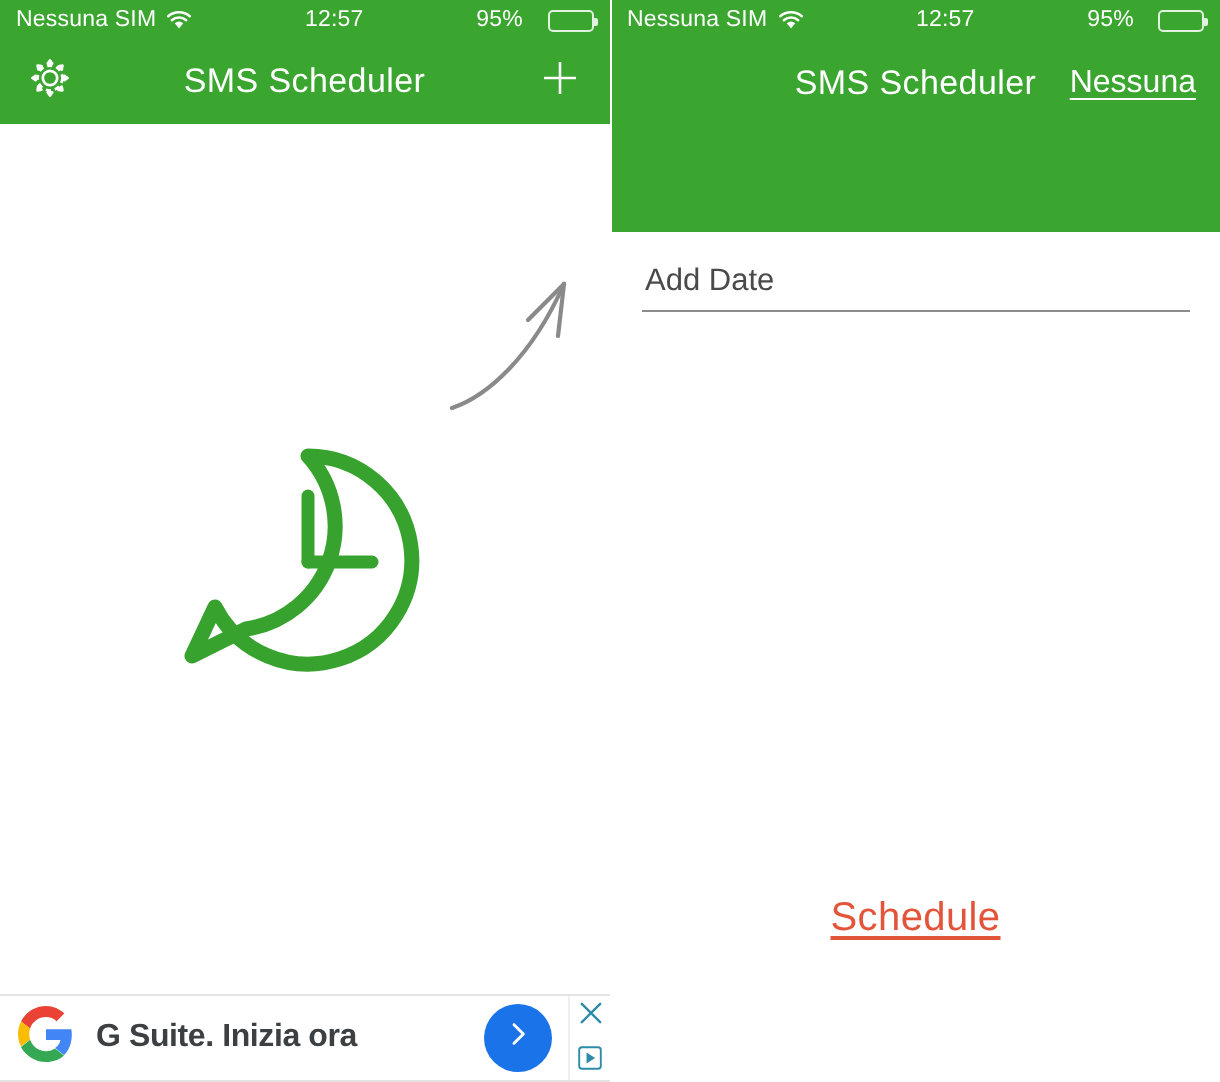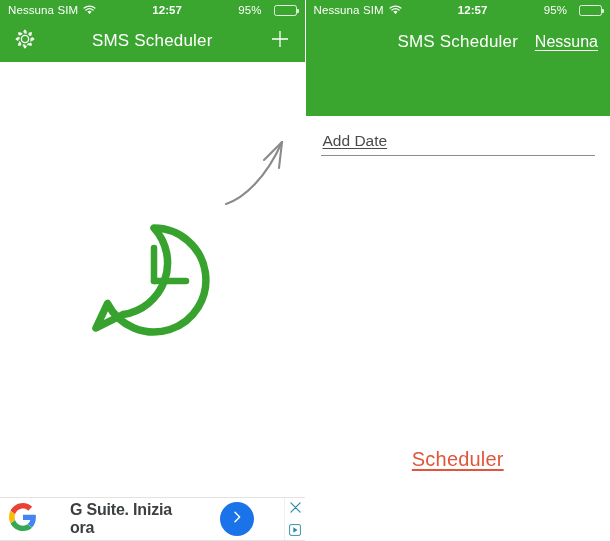--- a/index.html
+++ b/index.html
@@ -37,21 +37,21 @@
     background: #3aa52f;
     color: #ffffff;
     display: flex;
     align-items: center;
     padding: 0 8px;
     font-size: 11.5px;
     letter-spacing: 0.1px;
     box-sizing: border-box;
   }
   .sb-left { display: flex; align-items: center; gap: 5px; flex: 0 0 auto; }
-  .sb-center { flex: 1 1 auto; text-align: center; font-weight: 700; }
+  .sb-center { flex: 1 1 auto; text-align: center; font-weight: 400; }
   .sb-right { display: flex; align-items: center; gap: 12px; flex: 0 0 auto; }
 
   .wifi-icon { display: inline-block; width: 13px; height: 10px; position: relative; }
   .battery-icon {
     width: 23px; height: 11px;
     border: 1.2px solid rgba(255,255,255,.85);
     border-radius: 2.5px;
     position: relative;
     box-sizing: border-box;
     padding: 1.2px;
@@ -122,21 +122,20 @@
     position: absolute;
     left: 0; bottom: 0;
     width: 305px;
     height: 44px;
     background: #ffffff;
     border-top: 1px solid #e3e3e3;
     border-bottom: 1px solid #e3e3e3;
     display: flex;
     align-items: center;
     box-sizing: border-box;
-    gap: 22px;
   }
   .ad-logo { width: 46px; display: flex; justify-content: center; align-items: center; }
   .ad-text {
     flex: 1;
     font-size: 16px;
     font-weight: bold;
     color: #3c4043;
     letter-spacing: -0.2px;
     padding-left: 2px;
   }
@@ -235,21 +234,20 @@
   .date-field {
     position: relative;
     border-bottom: 1.4px solid #8c8c8c;
     padding-bottom: 5px;
     margin-bottom: 22px;
     cursor: pointer;
   }
   .date-label {
     font-size: 15.5px;
     color: #4a4a4a;
-    text-decoration: underline;
     text-underline-offset: 2px;
     padding-left: 2px;
   }
 
   .schedule-wrap {
     position: absolute;
     left: 0; right: 0;
     top: 448px;
     text-align: center;
   }
@@ -410,16 +408,16 @@
     <div class="r-form">
 
 
       <div class="date-field">
         <span class="date-label">Add Date</span>
       </div>
 
     </div>
 
     <div class="schedule-wrap">
-      <span class="schedule-btn">Scheduler</span>
+      <span class="schedule-btn">Schedule</span>
     </div>
   </div>
 </div>
 
 </body></html>

